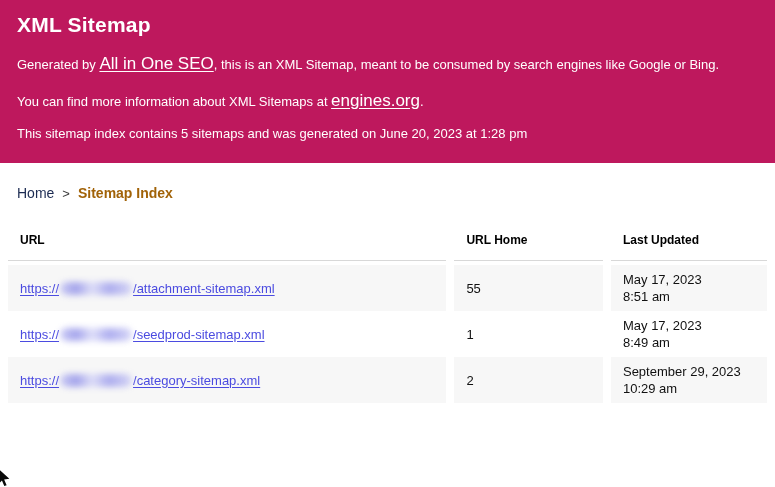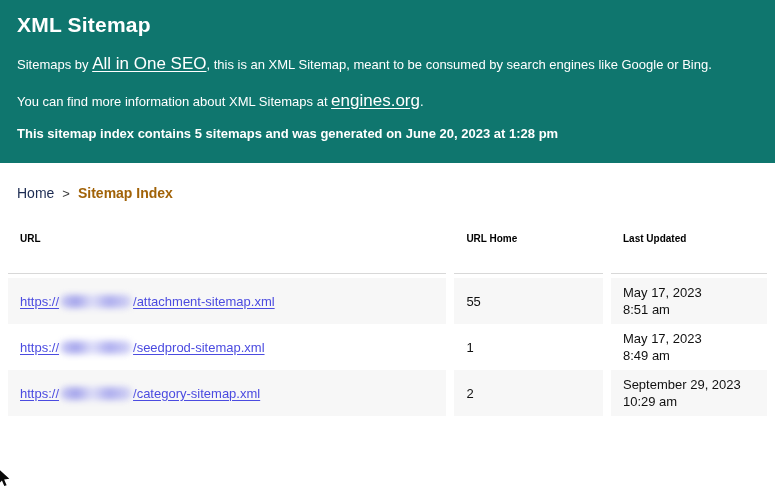--- a/index.html
+++ b/index.html
@@ -6,36 +6,36 @@
   html, body { margin: 0; padding: 0; }
   body {
     width: 775px; height: 487px;
     position: relative; overflow: hidden;
     background: #ffffff;
     font-family: "Liberation Sans", sans-serif;
     color: #111;
   }
   
   .hero {
-    background: #0f766e;
+    background: #be185d;
     color: #ffffff;
     padding: 13px 16px 19px 17px;
   }
   .hero h1 {
     margin: 0 0 15px 0;
     font-size: 21px;
     font-weight: bold;
     letter-spacing: .2px;
   }
   .hero p {
     margin: 0 0 12px 0;
     font-size: 13px;
     line-height: 1.45;
   }
-  .hero p.last { margin-bottom: 0; font-weight: bold; }
+  .hero p.last { margin-bottom: 0; }
   .hero a {
     color: #ffffff;
     font-size: 17px;
     text-underline-offset: 2px;
     text-align: center;
   }
   
   .breadcrumb {
     padding: 22px 16px 14px 17px;
     font-size: 14px;
@@ -56,24 +56,24 @@
   }
   
   table {
     width: 100%;
     border-collapse: separate;
     border-spacing: 8px 0;
     margin-top: 8px;
   }
   th {
     text-align: left;
-    font-size: 10px;
+    font-size: 12px;
     font-weight: bold;
     color: #000;
-    padding: 10px 12px 29px 12px;
+    padding: 10px 12px 13px 12px;
     border-bottom: 1px solid #d8d8d8;
   }
   th.col-url { width: 59%; }
   th.col-count { width: 20%; }
   th.col-updated { width: 21%; }
   tbody::before { content: ""; display: table-row; height: 4px; }
   td {
     font-size: 13px;
     padding: 6px 12px;
     vertical-align: middle;
@@ -104,21 +104,21 @@
     width: 13px; height: 17px;
     background: #0a0a0a;
     clip-path: polygon(12% 0, 95% 58%, 55% 62%, 74% 96%, 56% 100%, 38% 68%, 12% 88%);
   }
 </style>
 </head>
 <body>
 
 <div class="hero">
   <h1>XML Sitemap</h1>
-  <p><span>Sitemaps by </span><a href="#">All in One SEO</a><span>, this is an XML Sitemap, meant to be consumed by search engines like Google or Bing.</span></p>
+  <p><span>Generated by </span><a href="#">All in One SEO</a><span>, this is an XML Sitemap, meant to be consumed by search engines like Google or Bing.</span></p>
   <p><span>You can find more information about XML Sitemaps at </span><a href="#">engines.org</a><span>.</span></p>
   <p class="last">This sitemap index contains 5 sitemaps and was generated on June 20, 2023 at 1:28 pm</p>
 </div>
 
 <div class="breadcrumb">
   <a href="#">Home</a><span class="sep">&gt;</span><span class="current">Sitemap Index</span>
 </div>
 
 <table>
   <thead>

